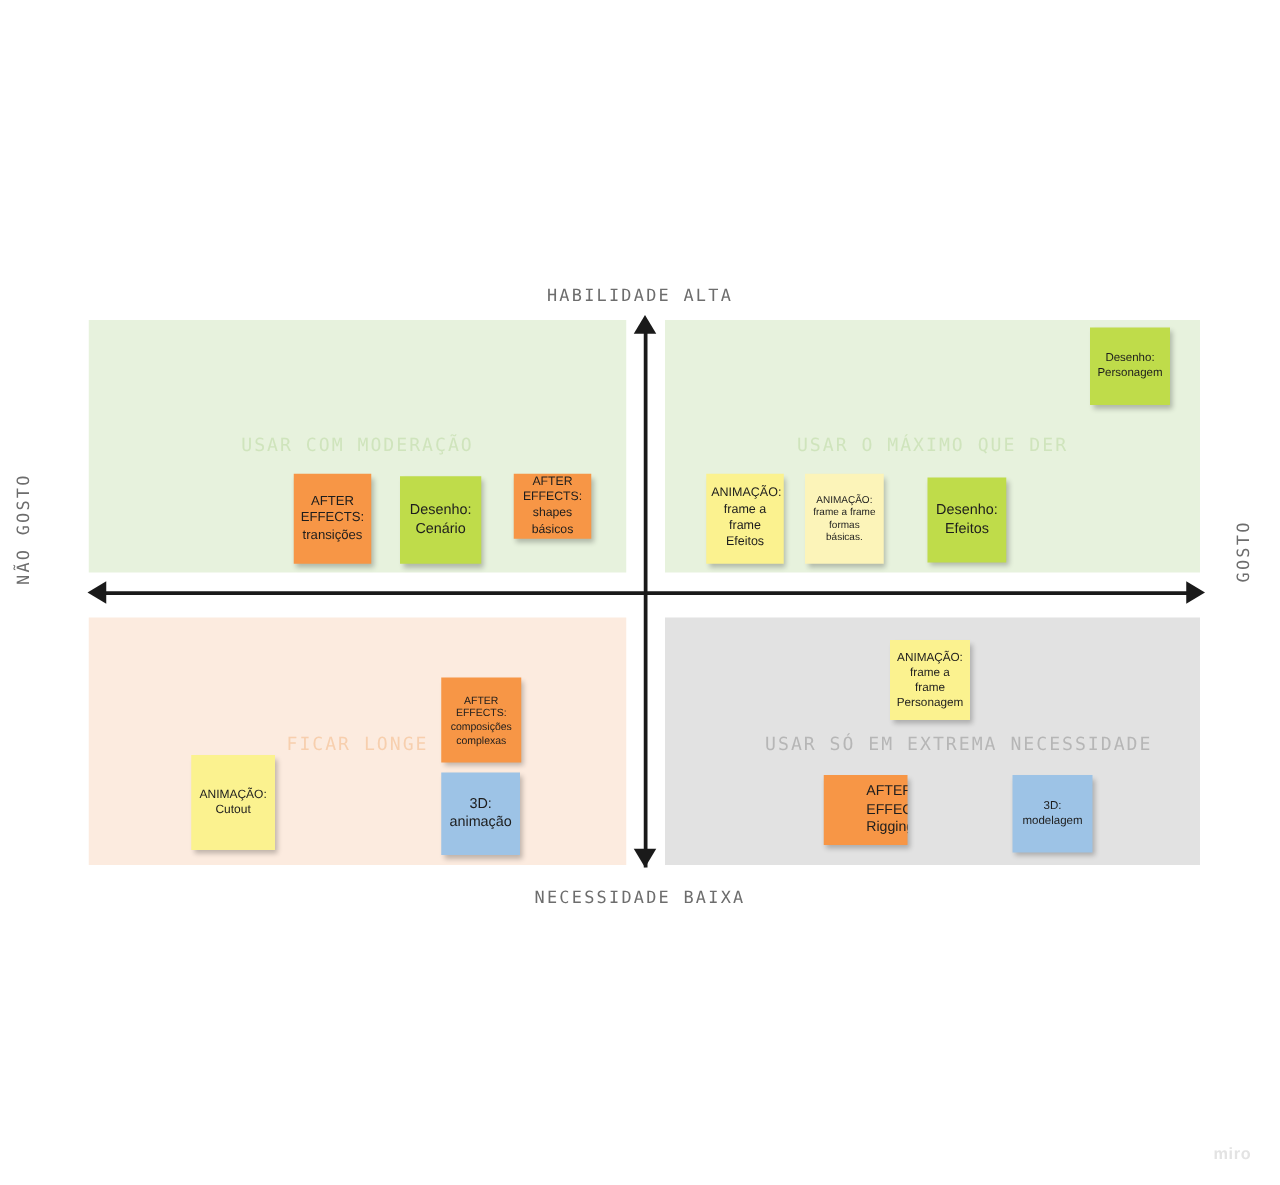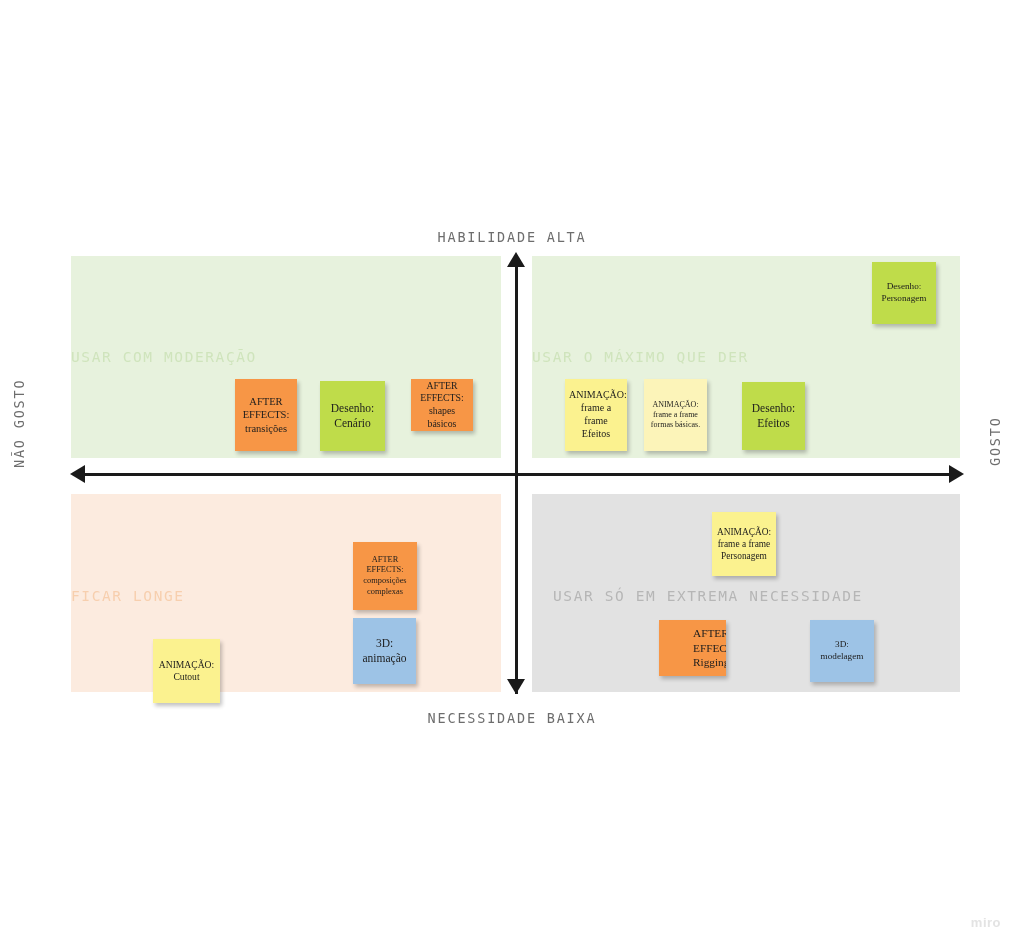--- a/index.html
+++ b/index.html
@@ -29,20 +29,21 @@
     box-sizing: border-box;
   }
   .quad-tl { left: 71px;  top: 256px; width: 430px; height: 202px; background: #e7f2dd; }
   .quad-tr { left: 532px; top: 256px; width: 428px; height: 202px; background: #e7f2dd; }
   .quad-bl { left: 71px;  top: 494px; width: 430px; height: 198px; background: #fcebdf; }
   .quad-br { left: 532px; top: 494px; width: 428px; height: 198px; background: #e2e2e2; }
 
   .quad-title {
     position: absolute;
     width: 100%;
+    text-align: center;
     font-family: "DejaVu Sans Mono", "Liberation Mono", monospace;
     font-size: 14.5px;
     letter-spacing: 1.6px;
     white-space: nowrap;
     user-select: none;
   }
   .quad-tl .quad-title { top: 93px;  color: #cfe4bc; }
   .quad-tr .quad-title { top: 93px;  color: #cfe4bc; }
   .quad-bl .quad-title { top: 94px;  color: #f7cfae; }
   .quad-br .quad-title { top: 94px;  color: #b6b6b6; padding-left: 21px; }
@@ -115,41 +116,41 @@
     align-items: center;
     justify-content: center;
     text-align: center;
     font-family: "Liberation Sans", "DejaVu Sans", sans-serif;
     color: #1d1d1d;
     line-height: 1.28;
     padding: 3px 4px;
     box-shadow: 2px 3px 4px rgba(0,0,0,0.24);
     overflow: hidden;
   }
-  .note span { display: block; width: 100%; font-family: Liberation Serif, serif; }
+  .note span { display: block; width: 100%; }
 
   .c-orange { background: #f79646; }
   .c-green  { background: #bfdc4a; }
   .c-yellow { background: #fbf28f; }
   .c-yellow-pale { background: #fcf4b9; }
   .c-blue   { background: #9dc3e6; }
 
   
   #note-ae-transicoes { left: 235px; top: 379px; width: 62px;  height: 72px; font-size: 10.5px; }
   #note-des-cenario   { left: 320px; top: 381px; width: 65px;  height: 70px; font-size: 11.5px; }
   #note-ae-shapes     { left: 411px; top: 379px; width: 62px;  height: 52px; font-size: 9.8px; }
 
   
   #note-des-personagem { left: 872px; top: 262px; width: 64px; height: 62px; font-size: 9.2px; }
   #note-anim-efeitos   { left: 565px; top: 379px; width: 62px; height: 72px; font-size: 10px; }
   #note-anim-formas    { left: 644px; top: 379px; width: 63px; height: 72px; font-size: 8px; }
   #note-des-efeitos    { left: 742px; top: 382px; width: 63px; height: 68px; font-size: 11.5px; }
 
   
-  #note-anim-cutout  { left: 153px; top: 604px; width: 67px; height: 64px; font-size: 9.6px; margin-top: 35px; }
+  #note-anim-cutout  { left: 153px; top: 604px; width: 67px; height: 76px; font-size: 9.6px; }
   #note-ae-comp      { left: 353px; top: 542px; width: 64px; height: 68px; font-size: 8.4px; text-align: center; }
   #note-3d-animacao  { left: 353px; top: 618px; width: 63px; height: 66px; font-size: 11.5px; }
 
   
   #note-anim-personagem { left: 712px; top: 512px; width: 64px; height: 64px; font-size: 9.4px; }
   #note-ae-rigging      { left: 659px; top: 620px; width: 67px; height: 56px; font-size: 11.3px; padding-left: 34px; }
   #note-3d-modelagem    { left: 810px; top: 620px; width: 64px; height: 62px; font-size: 9.2px; }
 
   
   #miro-watermark {

